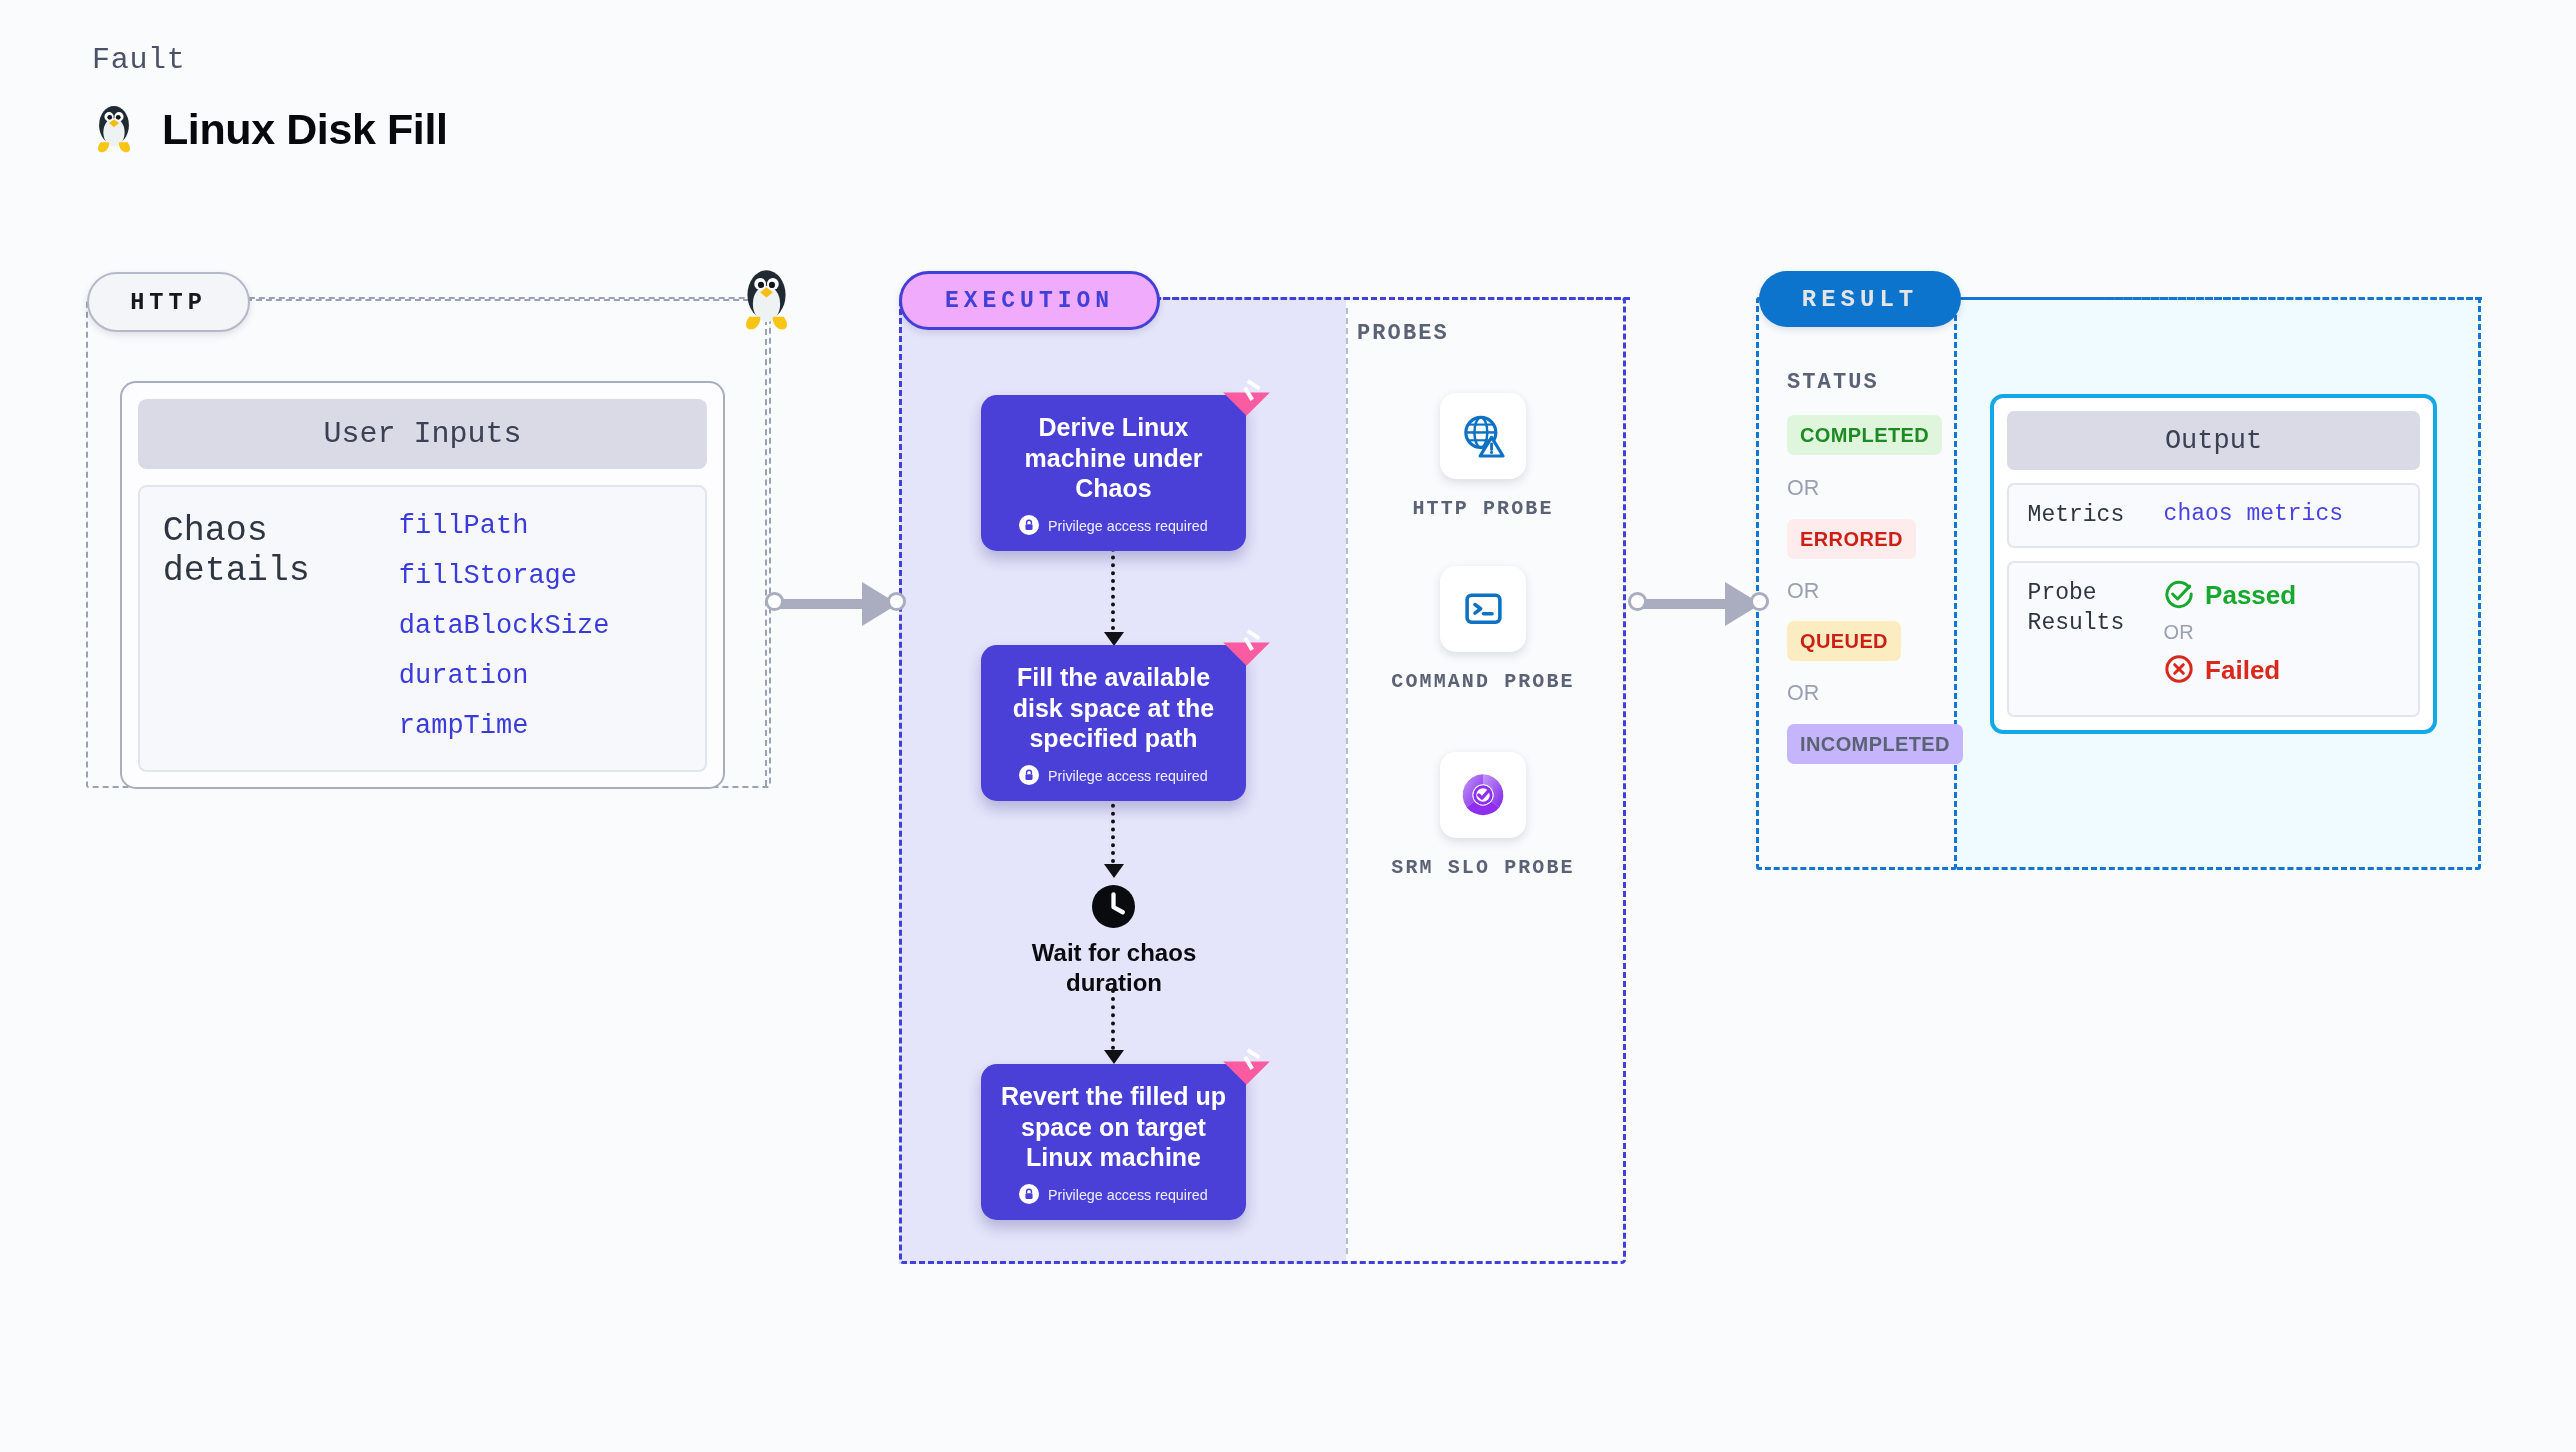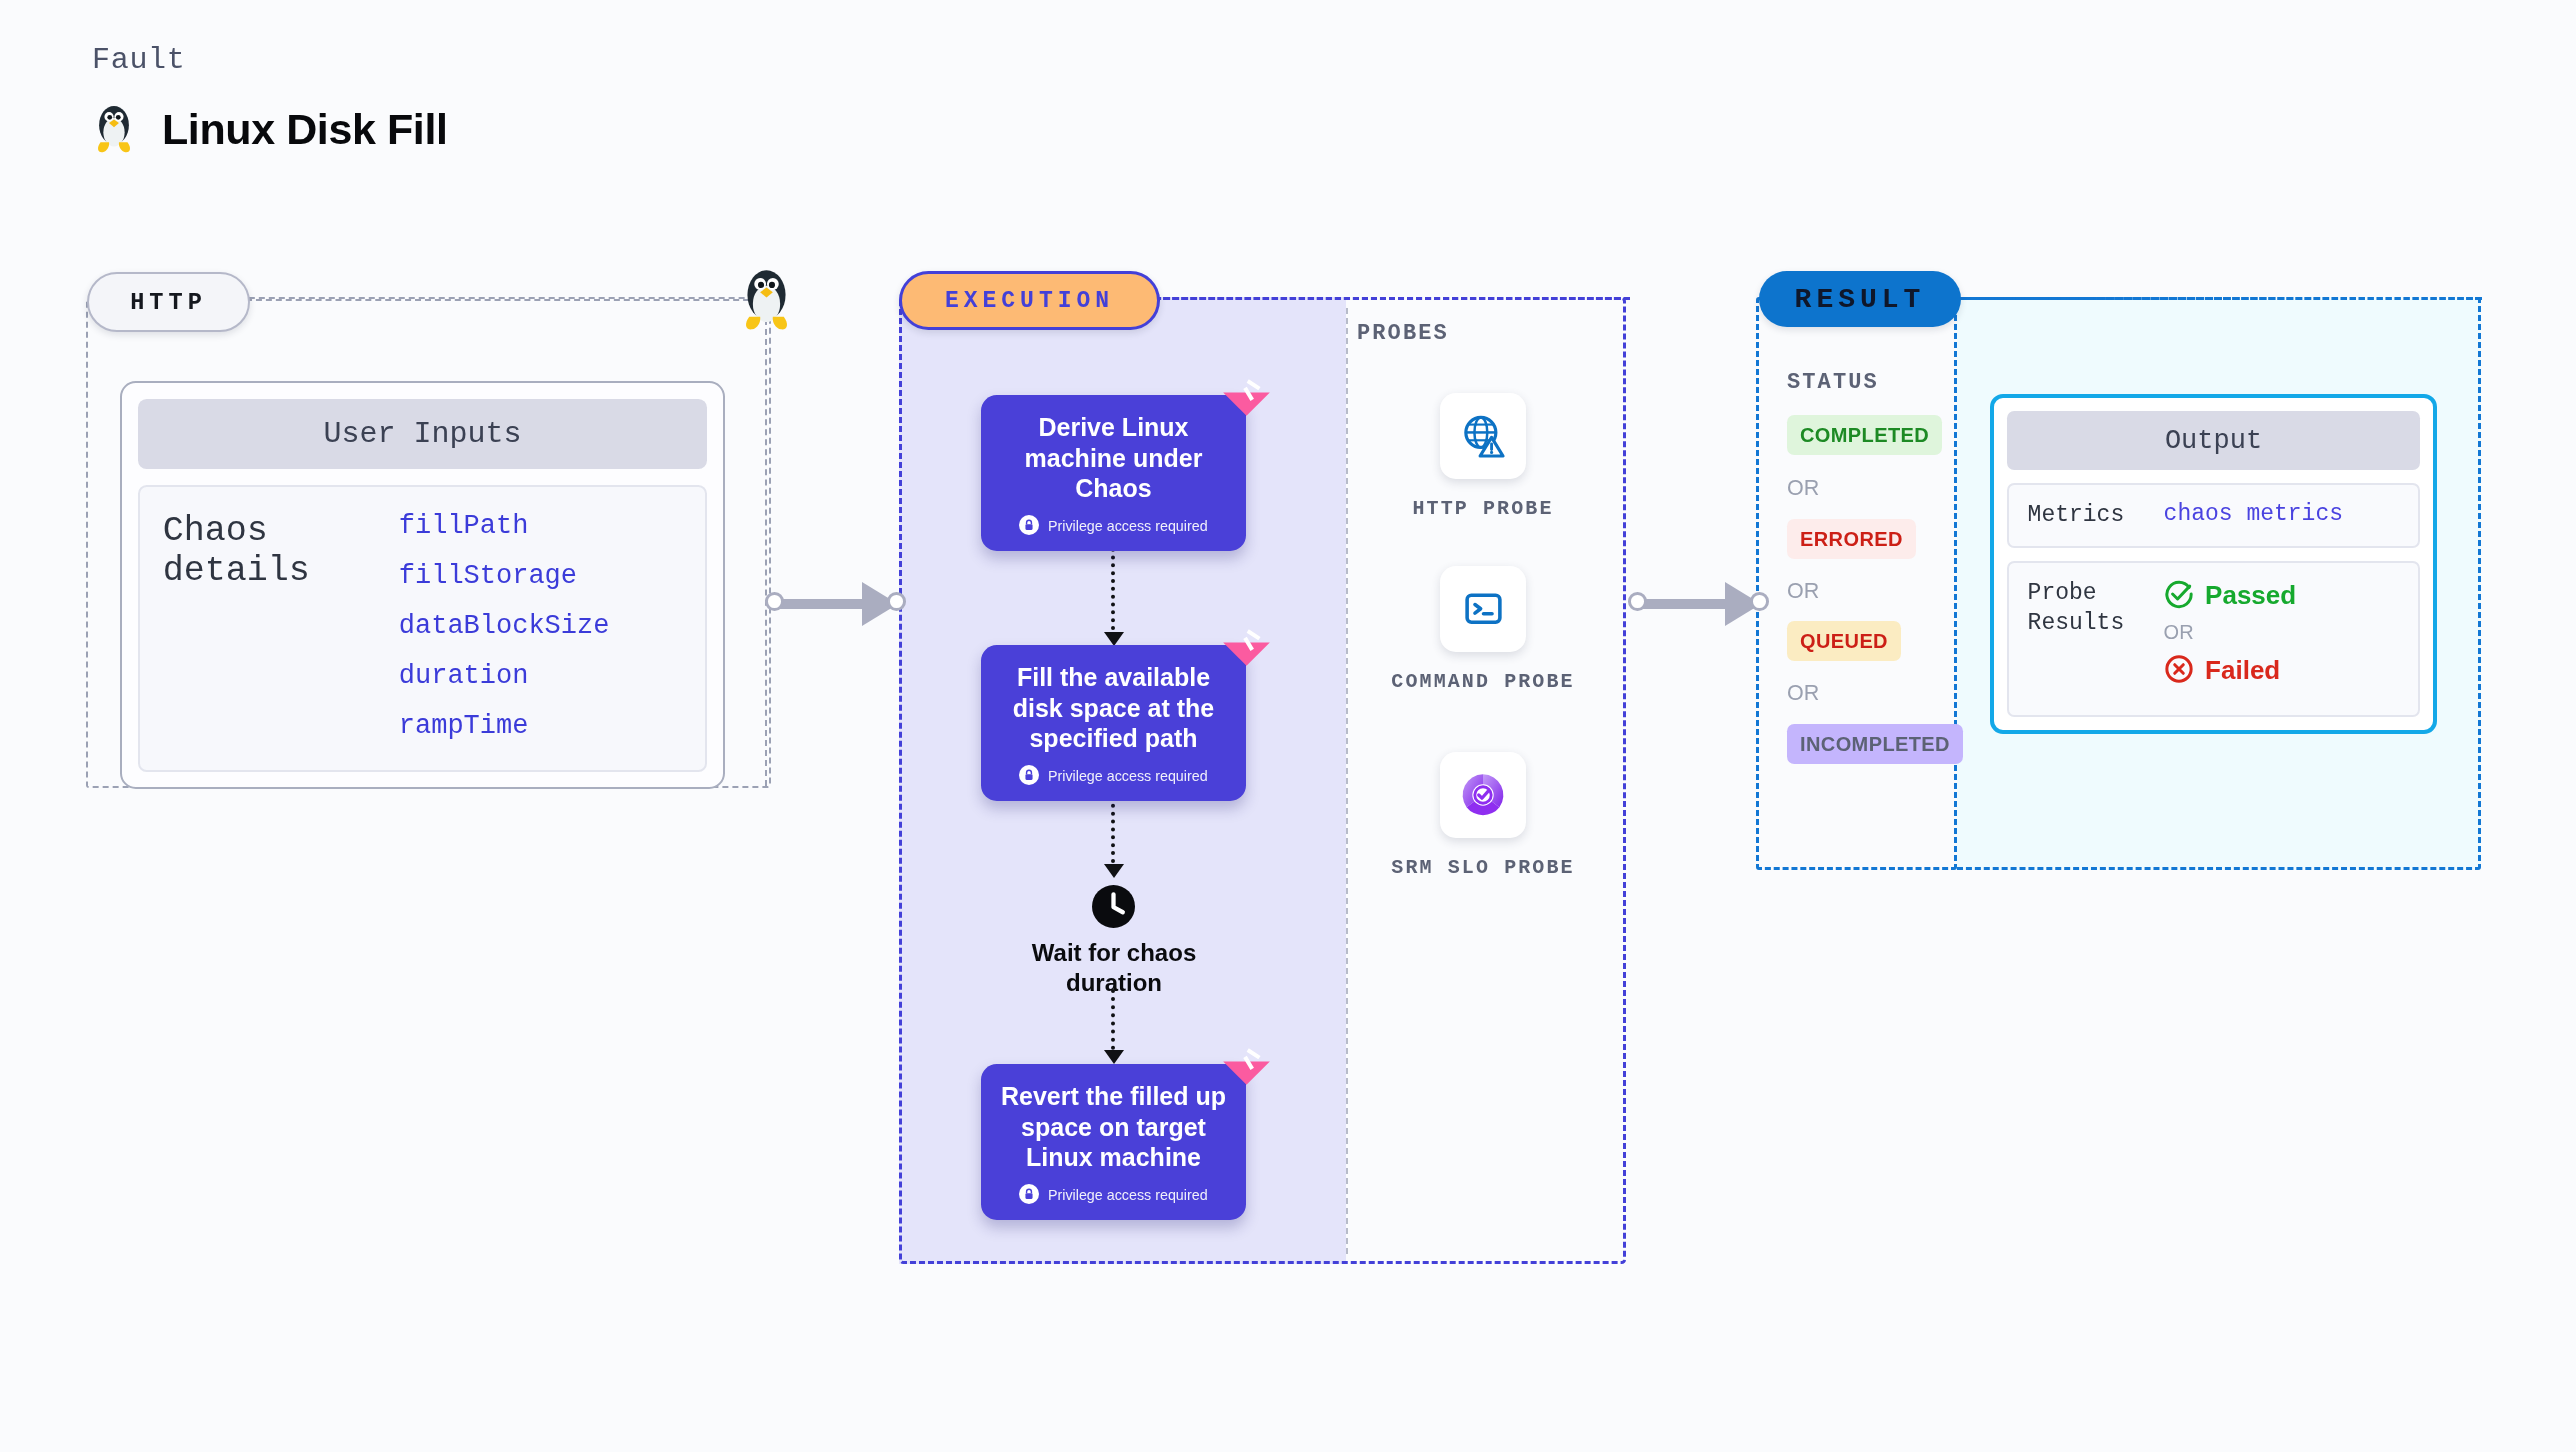--- a/index.html
+++ b/index.html
@@ -94,21 +94,21 @@
   #exec-fill{
     position:absolute;left:899px;top:297px;width:447px;height:967px;
     background:#e4e4fa;z-index:4;
   }
   #probes-divider{
     position:absolute;left:1346px;top:308px;width:0;height:946px;
     border-left:2.1px dashed #b7bbc9;z-index:6;
   }
   #exec-pill{
     left:899px;top:271px;width:255px;height:53px;
-    background:#fdba74;border:3.6px solid #4340d8;color:#4340d8;font-size:23px;
+    background:#f0abfc;border:3.6px solid #4340d8;color:#4340d8;font-size:23px;
   }
   #exec-conn{
     position:absolute;left:1154px;top:297px;width:476px;height:0;
     border-top:3.6px dashed #4340d8;z-index:6;
   }
   #probes-label{
     position:absolute;left:1357px;top:321px;
     font-family:"Liberation Mono", monospace;font-size:22px;font-weight:bold;
     color:#5c6275;letter-spacing:2.1px;z-index:20;
   }
@@ -166,21 +166,21 @@
   }
   .probe-label{
     margin-top:15.8px;font-family:"Liberation Mono", monospace;
     font-size:20px;font-weight:bold;color:#5c6275;letter-spacing:2.1px;
     line-height:1.35;
   }
 
   
   #result-pill{
     left:1759px;top:271px;width:202px;height:56px;
-    background:#0d74cd;border:none;color:#0f172a;font-size:28px;
+    background:#0d74cd;border:none;color:#e5e5e5;font-size:24px;
   }
   #status-zone{
     position:absolute;left:1756px;top:297px;width:201px;height:573px;
     border:3.6px dashed #1277d4;border-radius:2.9px;z-index:5;box-sizing:border-box;
     background:#fafbfd;
   }
   #result-conn{
     position:absolute;left:1961px;top:297px;width:521px;height:0;
     border-top:3.6px dashed #1277d4;z-index:6;
   }

